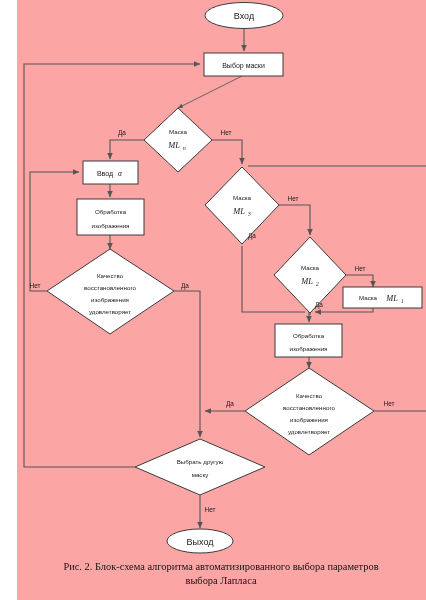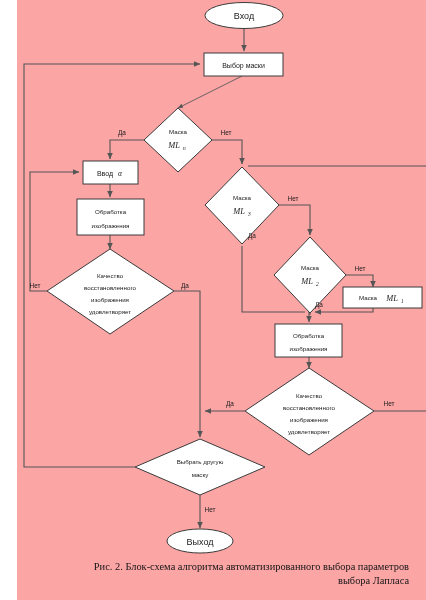--- a/index.html
+++ b/index.html
@@ -16,21 +16,21 @@
   .edge-thin{stroke:#5a5a5a;stroke-width:0.9;fill:none;}
   .nlabel{font-family:"Liberation Sans", sans-serif;font-size:6.2px;fill:#1a1a1a;text-anchor:middle;}
   .nlabel.big{font-size:9px;}
   .nlabel.med{font-size:7px;}
   .elabel{font-family:"Liberation Sans", sans-serif;font-size:6.4px;fill:#1a1a1a;text-anchor:middle;}
   .mathml{font-family:"Liberation Serif", serif;font-style:italic;font-size:8.4px;fill:#1a1a1a;text-anchor:middle;}
   .mathsub{font-family:"Liberation Serif", serif;font-style:italic;font-size:5.4px;fill:#1a1a1a;}
   .alpha{font-family:"Liberation Serif", serif;font-style:italic;font-size:7.6px;fill:#1a1a1a;}
   #caption{
     position:absolute;left:0;top:560px;width:408px;
-    text-align:right;
+    text-align:center;
     font-family:"Liberation Serif", serif;
     font-size:10.4px;line-height:14px;color:#151515;
   }
   #caption div{padding:0 16px;}
 </style>
 </head>
 <body>
 
 <div id="page">
 

